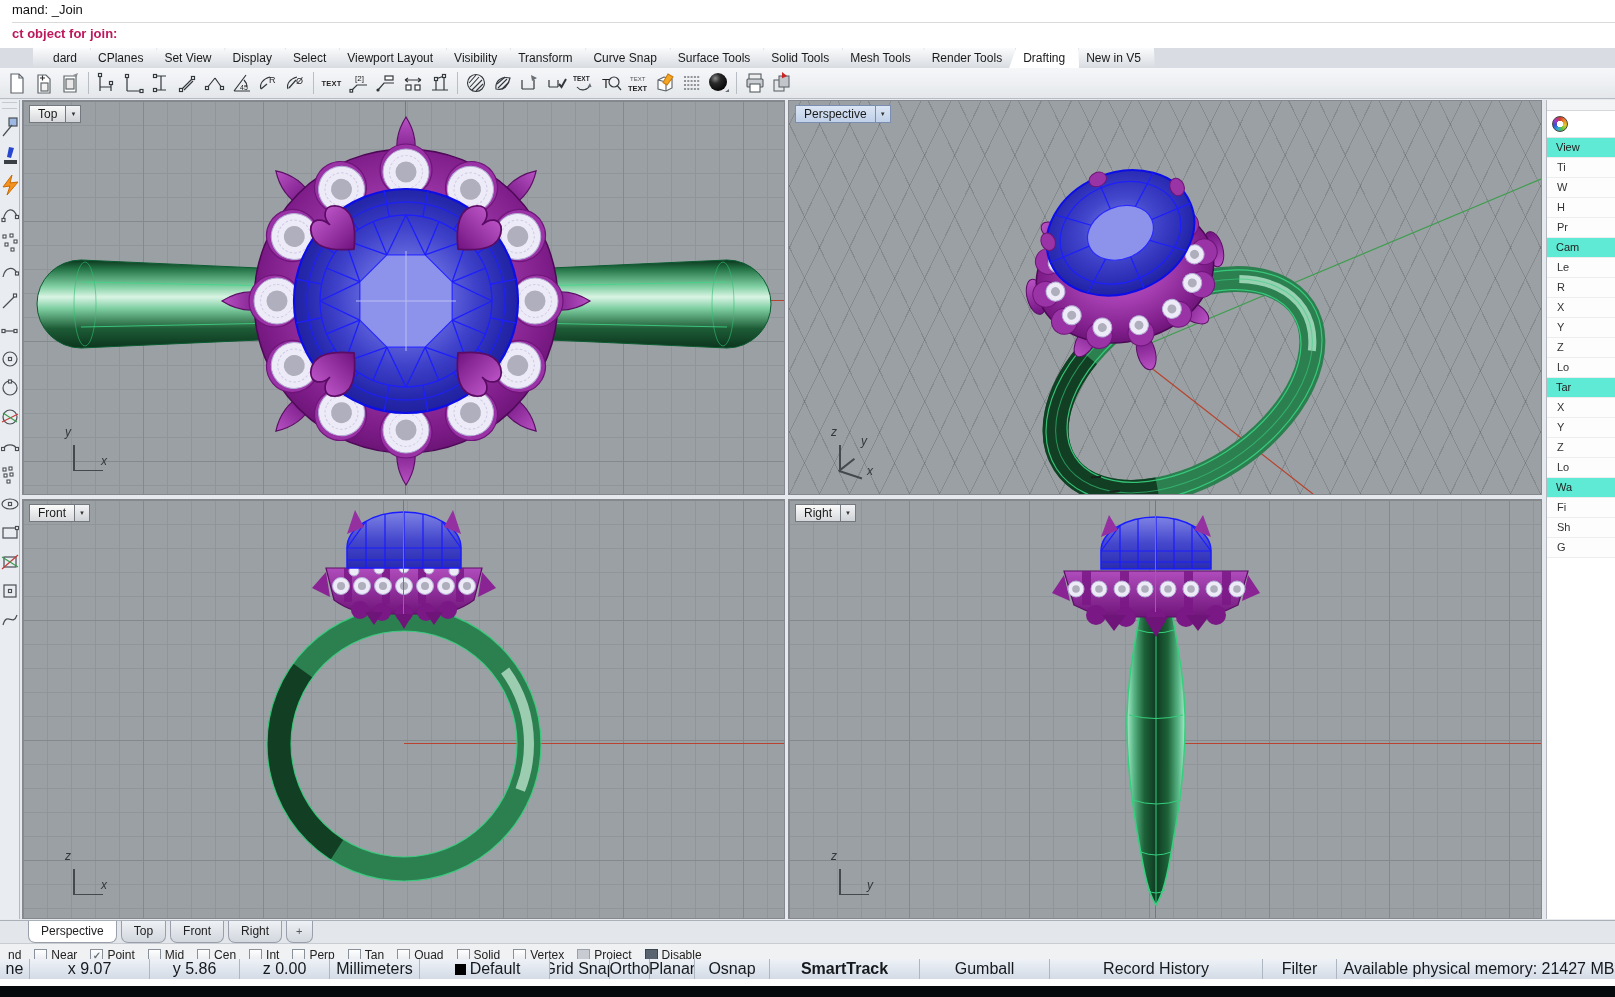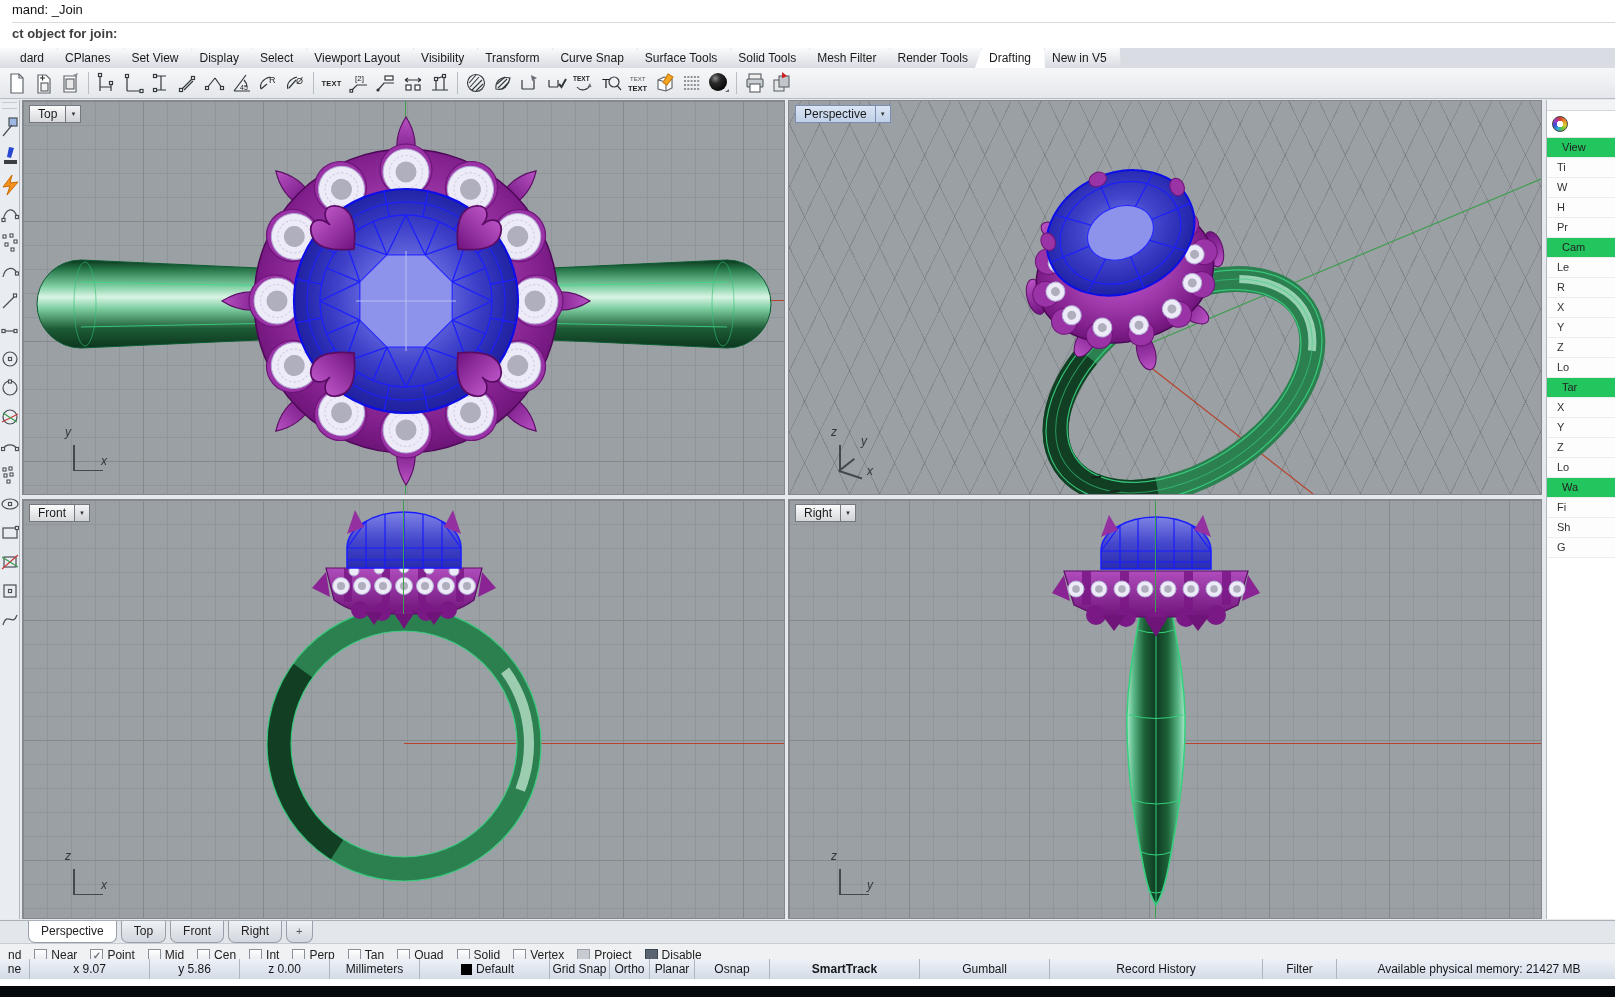--- a/index.html
+++ b/index.html
@@ -3,29 +3,29 @@
 <meta charset="utf-8">
 <style>
   html,body{margin:0;padding:0;background:#fff;}
   #app{position:relative;width:1615px;height:997px;overflow:hidden;
        font-family:"Liberation Sans", sans-serif;font-size:12px;color:#1a1a1a;background:#fff;}
 
   
   .cmd-area{position:absolute;left:12px;top:0;width:100%;height:48px;background:#fff;}
   .cmd-line1{position:absolute;left:0;top:2px;font-size:13px;color:#111;}
   .cmd-div{position:absolute;left:0;top:22px;width:100%;height:1px;background:#d8dadc;}
-  .cmd-line2{position:absolute;left:0;top:26px;font-size:13px;font-weight:bold;color:#404040;}
+  .cmd-line2{position:absolute;left:0;top:26px;font-size:13px;font-weight:bold;color:#be185d;}
 
   
   .menu-tabs{position:absolute;left:0;top:48px;width:100%;height:20px;background:#d9dde3;
              display:flex;align-items:flex-end;}
   .mtab{height:20px;line-height:20px;padding:0 14px;margin-right:-7px;
         background:linear-gradient(#fafbfc,#d8dce1);color:#1a1a1a;font-size:12px;
         clip-path:polygon(7px 0,calc(100% - 1px) 0,100% 100%,0 100%);cursor:default;}
-  .mtab.first{clip-path:polygon(0 0,calc(100% - 1px) 0,100% 100%,0 100%);padding-left:20px;}
+  .mtab.first{clip-path:polygon(0 0,calc(100% - 1px) 0,100% 100%,0 100%);padding-left:20px;margin-left:33px;}
   .mtab.active{background:#fff;position:relative;z-index:3;}
 
   
   .toolbar{position:absolute;left:0;top:68px;width:100%;height:31px;
            background:linear-gradient(#f6f7f9,#e4e7eb);border-bottom:1px solid #b8bcc2;
            display:flex;align-items:center;padding-left:3px;box-sizing:border-box;}
   .tbtn{width:27px;height:27px;display:flex;align-items:center;justify-content:center;flex:none;}
   .tsep{width:1px;height:22px;background:#b9bec5;margin:0 4px;flex:none;}
   .ttxt{font-size:7.5px;font-weight:bold;color:#222;letter-spacing:.2px;}
   .tico text{font-family:"Liberation Sans",sans-serif;}
@@ -78,40 +78,40 @@
   .props{position:absolute;left:1546px;top:1px;width:69px;height:819px;background:#fff;
          border-left:1px solid #b4b9c0;box-sizing:border-box;}
   .props-tabbar{height:10px;border-bottom:1px solid #d4d8dc;background:#f2f4f6;}
   .props-iconrow{height:26px;display:flex;align-items:center;padding-left:5px;border-bottom:1px solid #e2e5e8;}
   .props-circle{width:14px;height:14px;border-radius:50%;
       background:radial-gradient(circle at 50% 50%,#fff 0 3px,rgba(255,255,255,0) 3.5px),
       conic-gradient(#d63a2f,#e8882a,#e0cc2b,#5fc23a,#2ba8d8,#3b4fd0,#a337c8,#d63a2f);
       border:1.5px solid #444;}
   .prow{height:19px;line-height:19px;border-bottom:1px solid #ebedef;color:#333;font-size:11px;
         padding-left:10px;white-space:nowrap;overflow:hidden;background:#fdfdfe;}
-  .prow.hdr{padding-left:15px;background:#22c55e;color:#222;}
+  .prow.hdr{padding-left:9px;background:#5eead4;color:#222;}
 
   
   .vtab-row{position:absolute;left:0;top:920px;width:100%;height:23px;background:#e3e7ec;
             border-top:1px solid #aab0b8;display:flex;align-items:flex-start;padding-left:28px;box-sizing:border-box;}
   .vtab{height:21px;line-height:21px;padding:0 12px;margin-right:4px;background:linear-gradient(#eef1f5,#d2d7de);
         border:1px solid #9aa0ab;border-top:none;border-radius:0 0 7px 7px;font-size:12px;color:#222;}
   .vtab.active{background:#fff;}
   .vtab.addtab{padding:0 9px;color:#555;font-size:11px;}
 
   .osnap-row{position:absolute;left:0;top:943px;width:100%;height:23px;background:#f0f1f3;
              border-top:1px solid #c9cdd2;display:flex;align-items:center;gap:13px;padding-left:8px;box-sizing:border-box;}
   .oitem{display:flex;align-items:center;gap:4px;color:#222;font-size:12px;}
   .cb{width:13px;height:13px;border:1px solid #8a9099;background:linear-gradient(#fff,#e7eaee);
       box-sizing:border-box;font-size:10px;line-height:11px;text-align:center;color:#6a7076;font-weight:bold;}
   .cb.filled{background:#c8ccd2;border-color:#9aa0a8;}
   .cb.dark{background:#5a6470;border-color:#3c4650;}
 
   .status-row{position:absolute;left:0;top:959px;width:100%;height:20px;
-              background:linear-gradient(#eef2f7,#d3dbe6);display:flex;font-size:12px;color:#15181c;}
+              background:linear-gradient(#eef2f7,#d3dbe6);display:flex;font-size:16px;color:#15181c;}
   .scell{border-right:1px solid #aeb6c2;display:flex;align-items:center;justify-content:center;
          box-sizing:border-box;white-space:nowrap;overflow:hidden;flex:none;height:100%;}
   .scell.bold{font-weight:bold;}
   .scell.leftal{justify-content:center;padding-left:6px;}
   .swatch{width:11px;height:11px;background:#000;margin-right:4px;flex:none;}
 
   .dark-strip{position:absolute;left:0;top:986px;width:100%;height:11px;background:#05090c;}
 </style>
 </head>
 <body>
@@ -129,21 +129,21 @@
     <div class="mtab">CPlanes</div>
     <div class="mtab">Set View</div>
     <div class="mtab">Display</div>
     <div class="mtab">Select</div>
     <div class="mtab">Viewport Layout</div>
     <div class="mtab">Visibility</div>
     <div class="mtab">Transform</div>
     <div class="mtab">Curve Snap</div>
     <div class="mtab">Surface Tools</div>
     <div class="mtab">Solid Tools</div>
-    <div class="mtab">Mesh Filter</div>
+    <div class="mtab">Mesh Tools</div>
     <div class="mtab">Render Tools</div>
     <div class="mtab active">Drafting</div>
     <div class="mtab">New in V5</div>
   </div>
 
   <div class="toolbar">
     <div class="tbtn">
         <svg class="tico" width="24" height="24">
           <g stroke="#60666c" fill="none" stroke-width="1.2">
             <path d="M6 3h8l4 4v15H6z" fill="#fff"></path>

